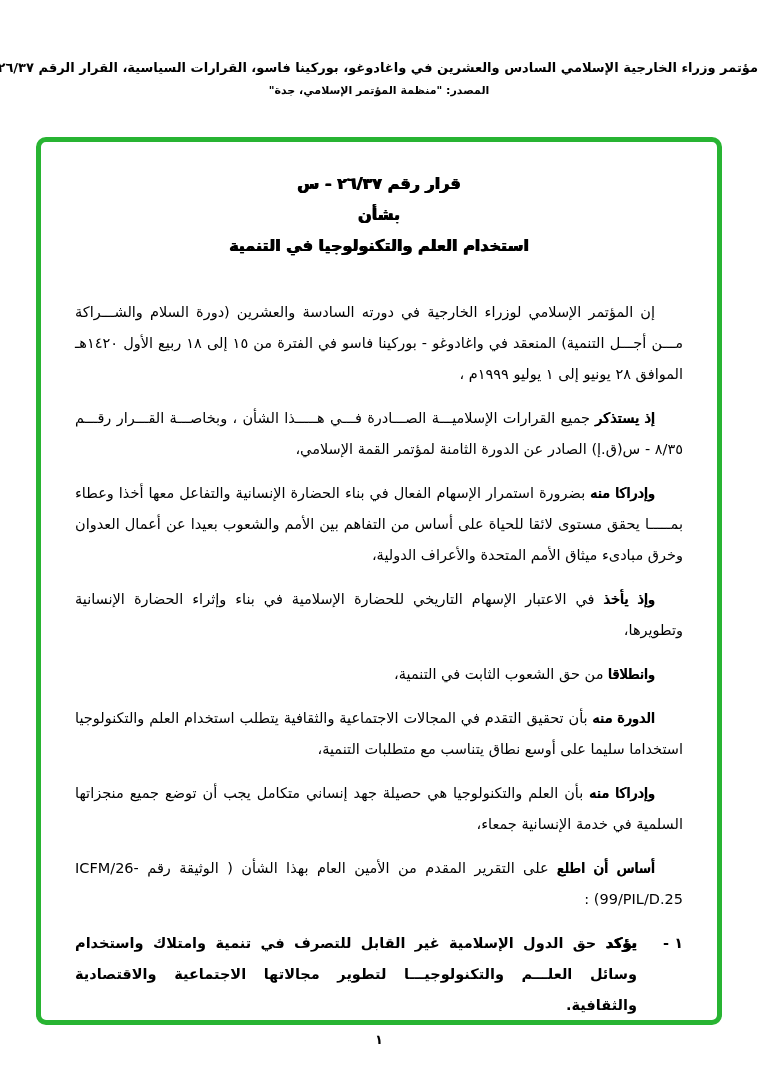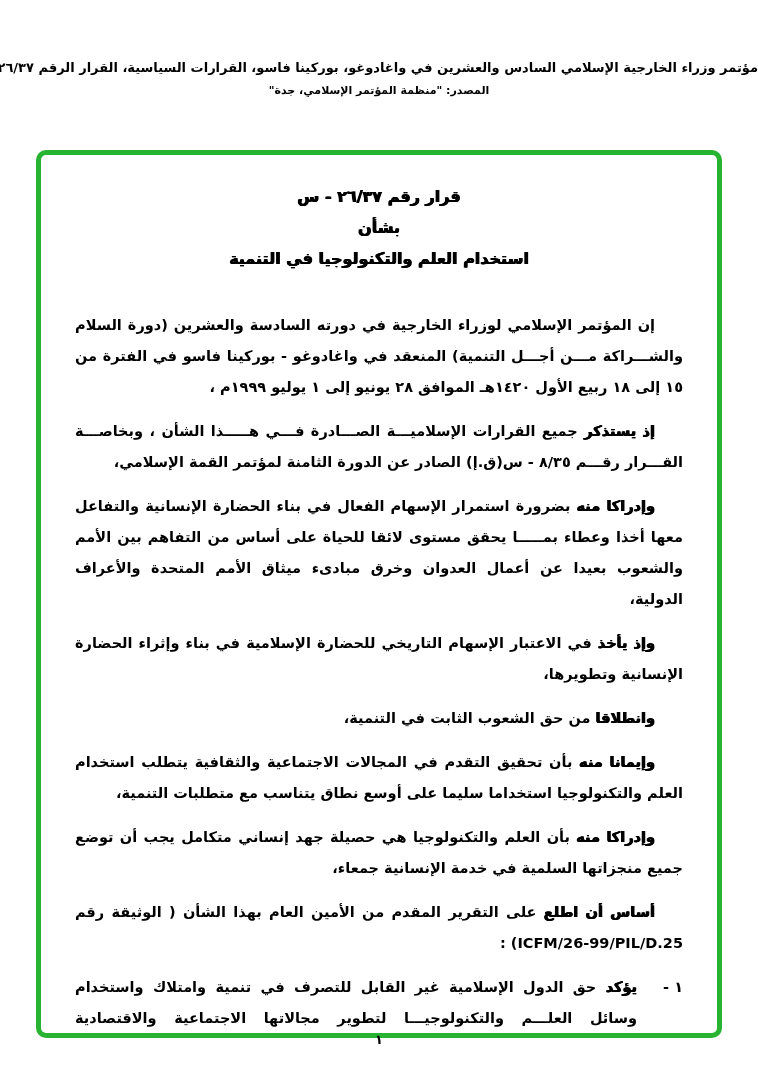--- a/index.html
+++ b/index.html
@@ -19,34 +19,34 @@
     text-align:center;
   }
   .doc-header .line1{
     font-size:13px; font-weight:bold; white-space:nowrap;
   }
   .doc-header .line2{
     margin-top:9px; font-size:11px; font-weight:bold;
   }
   
   .green-box{
-    position:absolute; top:150px; right:36px;
+    position:absolute; top:137px; right:36px;
     width:686px; height:888px;
     border:5px solid var(--green);
     border-radius:10px;
     padding:20px 34px 0 34px;
     overflow:hidden;
   }
   .title-block{ text-align:center; margin:6px 0 36px 0; }
   .title-line{
     font-size:16px; line-height:31px; font-weight:bold;
     text-shadow:0.5px 0 currentColor, -0.5px 0 currentColor;
   }
   .para{
-    font-size:14.5px; font-weight:bold; line-height:31px;
+    font-size:14.5px; font-weight:normal; line-height:31px;
     text-align:justify; text-indent:28px;
     margin-bottom:13px;
   }
   .lead{
     text-shadow:0.5px 0 currentColor, -0.5px 0 currentColor;
     margin-top:9px;
   }
   .items{ margin-top:6px; }
   .item{ display:flex; margin-bottom:22px; }
   .item-number{
@@ -84,21 +84,21 @@
   <p class="para"><span class="lead"></span><span>إن المؤتمر الإسلامي لوزراء الخارجية في دورته السادسة والعشرين (دورة السلام والشـــراكة مـــن أجـــل التنمية) المنعقد في واغادوغو - بوركينا فاسو في الفترة من ١٥ إلى ١٨ ربيع الأول ١٤٢٠هـ الموافق ٢٨ يونيو إلى ١ يوليو ١٩٩٩م ،</span></p>
 
   <p class="para"><span class="lead">إذ يستذكر</span><span> جميع القرارات الإسلاميـــة الصـــادرة فـــي هـــــذا الشأن ، وبخاصـــة القـــرار رقـــم ٨/٣٥ - س(ق.إ) الصادر عن الدورة الثامنة لمؤتمر القمة الإسلامي،</span></p>
 
   <p class="para"><span class="lead">وإدراكا منه</span><span> بضرورة استمرار الإسهام الفعال في بناء الحضارة الإنسانية والتفاعل معها أخذا وعطاء بمـــــا يحقق مستوى لائقا للحياة على أساس من التفاهم بين الأمم والشعوب بعيدا عن أعمال العدوان وخرق مبادىء ميثاق الأمم المتحدة والأعراف الدولية،</span></p>
 
   <p class="para"><span class="lead">وإذ يأخذ</span><span> في الاعتبار الإسهام التاريخي للحضارة الإسلامية في بناء وإثراء الحضارة الإنسانية وتطويرها،</span></p>
 
   <p class="para"><span class="lead">وانطلاقا</span><span> من حق الشعوب الثابت في التنمية،</span></p>
 
-  <p class="para"><span class="lead">وإيمانا منه</span><span> بأن تحقيق التقدم في المجالات الاجتماعية والثقافية يتطلب استخدام العلم والتكنولوجيا استخداما سليما على أوسع نطاق يتناسب مع متطلبات التنمية،</span></p>
+  <p class="para"><span class="lead">الدورة منه</span><span> بأن تحقيق التقدم في المجالات الاجتماعية والثقافية يتطلب استخدام العلم والتكنولوجيا استخداما سليما على أوسع نطاق يتناسب مع متطلبات التنمية،</span></p>
 
   <p class="para"><span class="lead">وإدراكا منه</span><span> بأن العلم والتكنولوجيا هي حصيلة جهد إنساني متكامل يجب أن توضع جميع منجزاتها السلمية في خدمة الإنسانية جمعاء،</span></p>
 
   <p class="para"><span class="lead">أساس أن اطلع</span><span> على التقرير المقدم من الأمين العام بهذا الشأن ( الوثيقة رقم ICFM/26-99/PIL/D.25) :</span></p>
 
   <div class="items">
     <div class="item">
       <div class="item-number">١ -</div>
       <div class="item-text"><span class="lead">يؤكد</span><span> حق الدول الإسلامية غير القابل للتصرف في تنمية وامتلاك واستخدام وسائل العلـــم والتكنولوجيـــا لتطوير مجالاتها الاجتماعية والاقتصادية والثقافية.</span></div>
     </div>

